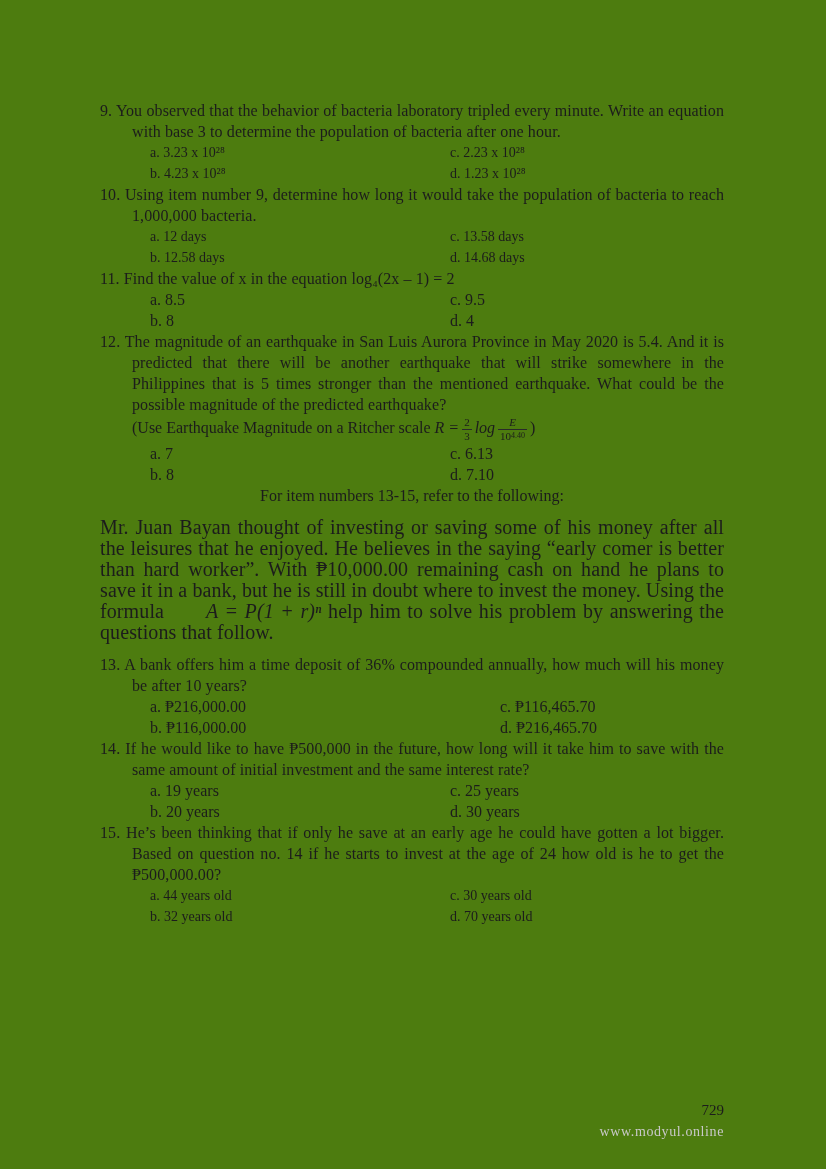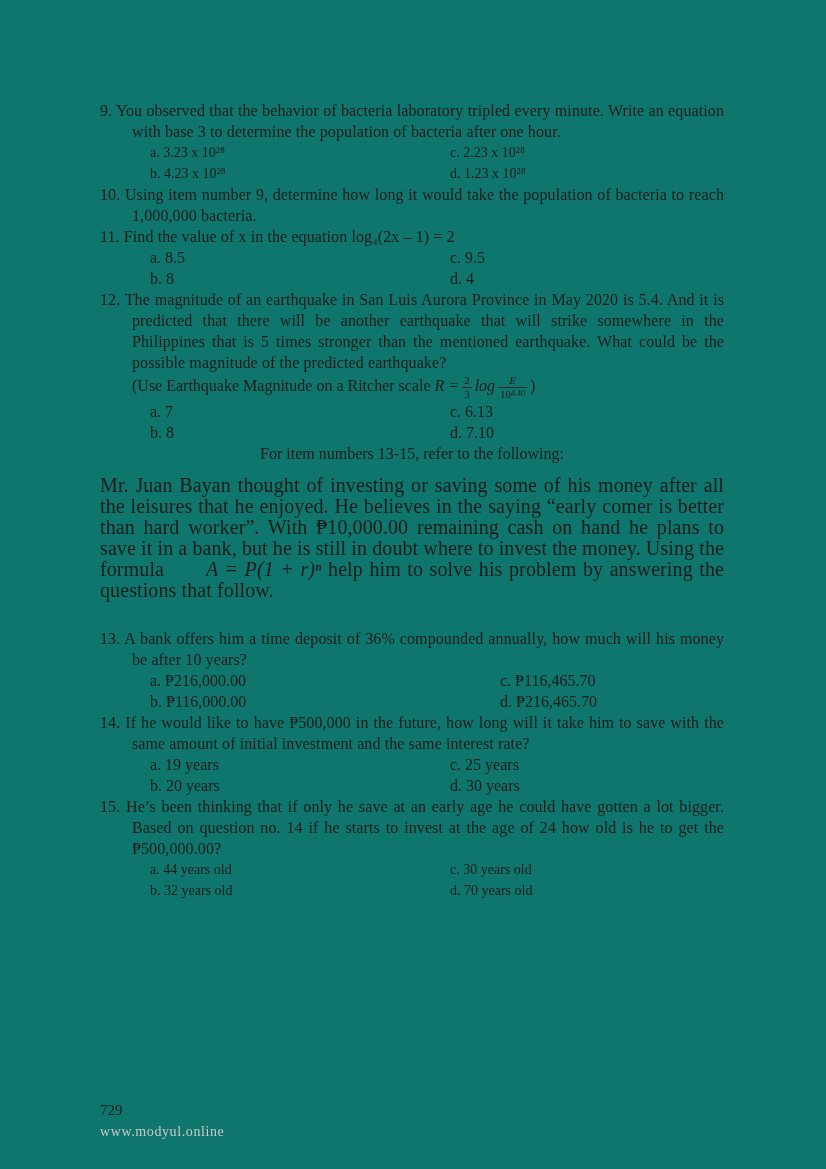--- a/index.html
+++ b/index.html
@@ -9,21 +9,21 @@
     color: #1c1c1c;
     -webkit-font-smoothing: antialiased;
   }
   .page {
     width: 826px;
     min-height: 1169px;
     margin: 0 auto;
     padding: 100px 102px 26px 100px;
     display: flex;
     flex-direction: column;
-    background: #0f766e;
+    background: #4d7c0f;
   }
   .q { margin: 0; }
   .stem {
     font-size: 16px;
     line-height: 21px;
     text-align: justify;
     padding-left: 32px;
     text-indent: -32px;
     letter-spacing: 0.1px;
   }
@@ -56,42 +56,48 @@
   .frac sup { font-size: 8px; vertical-align: 2px; }
   .note { font-size: 16px; line-height: 21px; text-align: center; }
   .passage {
     font-size: 20px;
     line-height: 21px;
     text-align: justify;
     margin-top: 11px;
     letter-spacing: 0.1px;
   }
   .hspace { display: inline-block; width: 42px; }
-  .mt-lg { margin-top: 27px; }
-  .footer { margin-top: auto; text-align: left; }
+  .mt-lg { margin-top: 11px; }
+  .footer { margin-top: auto; text-align: right; }
   .page-number { font-size: 15px; line-height: 22px; }
   .watermark { font-size: 14px; line-height: 22px; color: #c9c9c9; letter-spacing: 0.6px; }
 </style>
 </head>
 <body>
 
 <div class="page">
 
   <div class="q">
     <p class="stem"><span class="qnum">9.</span> <span>You observed that the behavior of bacteria laboratory tripled every minute. Write an equation with base 3 to determine the population of bacteria after one hour.</span></p>
     <div class="opts sm">
       <span class="opt">a. 3.23 x 10²⁸</span>
       <span class="opt">c. 2.23 x 10²⁸</span>
       <span class="opt">b. 4.23 x 10²⁸</span>
       <span class="opt">d. 1.23 x 10²⁸</span>
     </div>
   </div>
 
   <div class="q">
     <p class="stem"><span class="qnum">10.</span> <span>Using item number 9, determine how long it would take the population of bacteria to reach 1,000,000 bacteria.</span></p>
+    <div class="opts sm">
+      <span class="opt">a. 12 days</span>
+      <span class="opt">c. 13.58 days</span>
+      <span class="opt">b. 12.58 days</span>
+      <span class="opt">d. 14.68 days</span>
+    </div>
   </div>
 
   <div class="q">
     <p class="stem"><span class="qnum">11.</span> <span>Find the value of x in the equation log₄(2x – 1) = 2</span></p>
     <div class="opts">
       <span class="opt">a. 8.5</span>
       <span class="opt">c. 9.5</span>
       <span class="opt">b. 8</span>
       <span class="opt">d. 4</span>
     </div>

